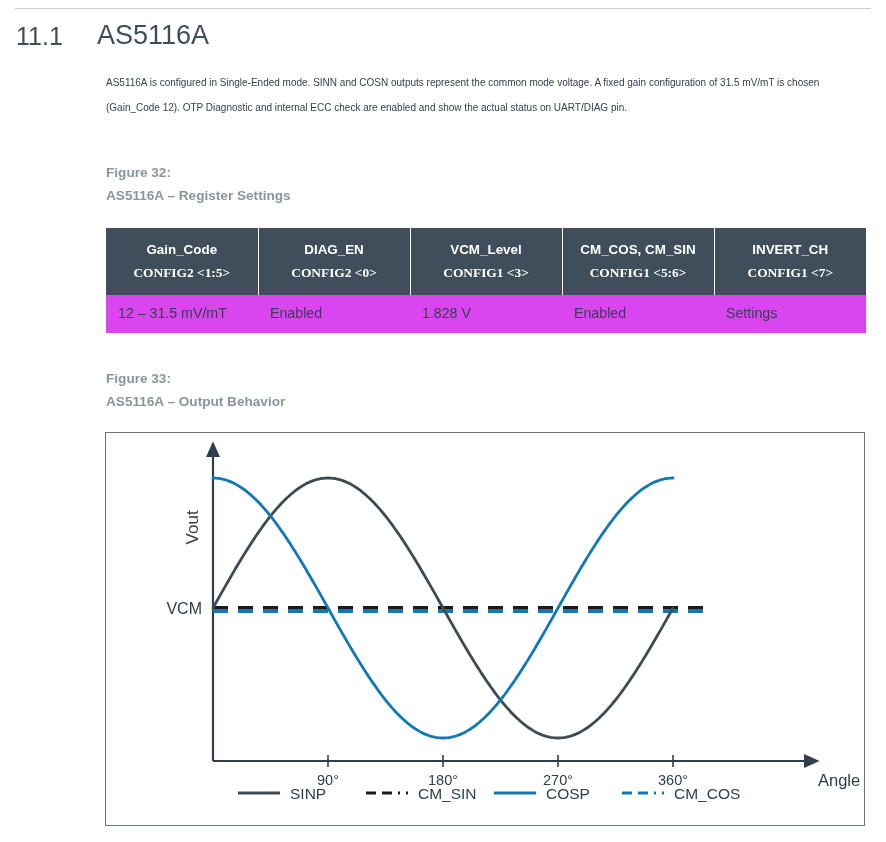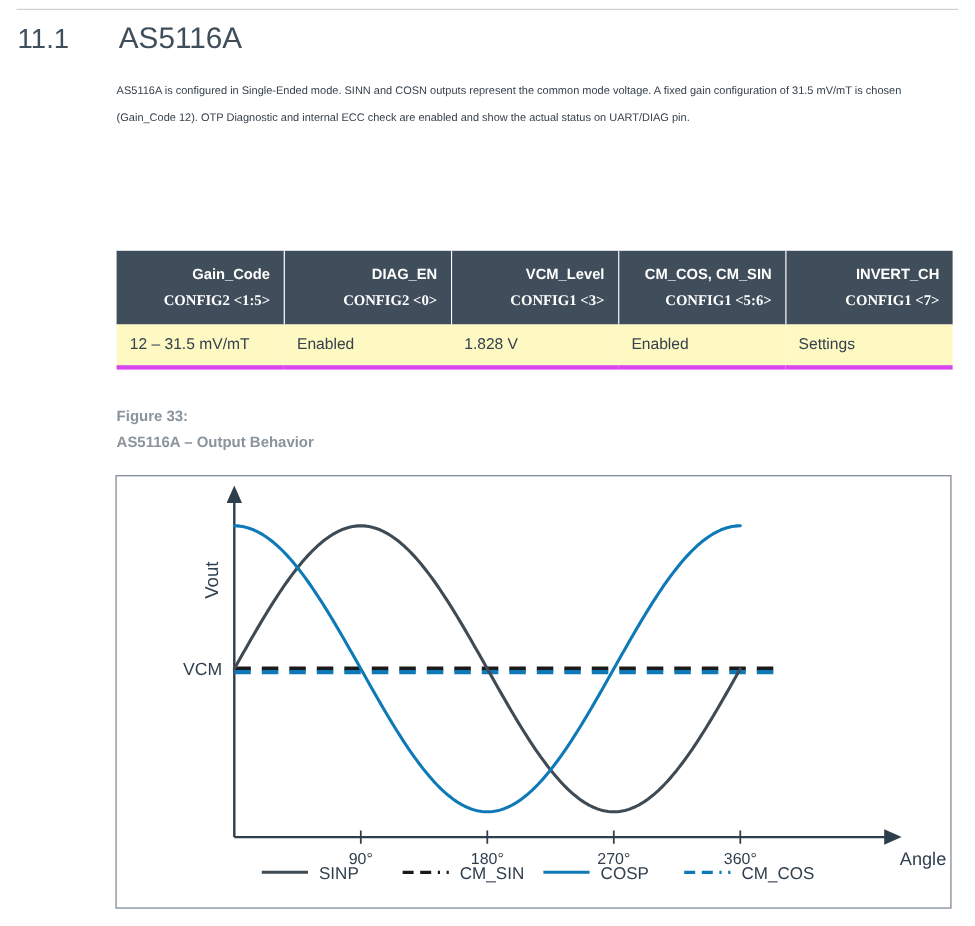--- a/index.html
+++ b/index.html
@@ -38,21 +38,21 @@
   .heading .sec-num {
     position: absolute;
     left: 0px;
     top: 2px;
     font-size: 25px;
     color: #3f4e5a;
     letter-spacing: 0px;
   }
   .heading .sec-title {
     position: absolute;
-    left: 92px;
+    left: 81px;
     top: 0px;
     font-size: 27px;
     color: #3f4e5a;
   }
 
   
   .body-text {
     position: absolute;
     left: 106px;
     top: 70px;
@@ -82,35 +82,35 @@
     top: 228px;
     width: 760px;
     border-collapse: collapse;
     table-layout: fixed;
   }
   .reg-table th {
     background: #3f4e5a;
     color: #ffffff;
     font-size: 13.4px;
     font-weight: bold;
-    text-align: right;
+    text-align: center;
     vertical-align: top;
     padding: 10px 12px 11px 12px;
     border-right: 1px solid #ffffff;
     line-height: 23px;
   }
   .reg-table th:last-child { border-right: none; }
   .reg-table th .th-l1 { display: block; }
   .reg-table th .th-l2 { display: block; font-family: Liberation Serif, serif; }
   .reg-table td {
-    background: #fef9c3;
+    background: #d946ef;
     color: #35414d;
     font-size: 14.2px;
     padding: 10px 12px 11px 12px;
-    border-bottom: 4px solid #d946ef;
+    border-bottom: 1px solid #d946ef;
     vertical-align: top;
   }
 
   
   .chart-box {
     position: absolute;
     left: 105px;
     top: 432px;
     width: 760px;
     height: 394px;
@@ -130,20 +130,22 @@
 <div class="top-rule"></div>
 
 <div class="heading">
   <span class="sec-num">11.1</span>
   <span class="sec-title">AS5116A</span>
 </div>
 
 <div class="body-text">AS5116A is configured in Single-Ended mode. SINN and COSN outputs represent the common mode voltage. A fixed gain configuration of 31.5 mV/mT is chosen (Gain_Code 12). OTP Diagnostic and internal ECC check are enabled and show the actual status on UART/DIAG pin.</div>
 
 <div class="fig-caption" id="fig32-caption">
+  <div>Figure 32:</div>
+  <div class="line2">AS5116A – Register Settings</div>
 </div>
 
 <table class="reg-table">
   <thead>
     <tr>
       <th>
         <span class="th-l1">Gain_Code</span>
         <span class="th-l2">CONFIG2 &lt;1:5&gt;</span>
       </th>
       <th>

